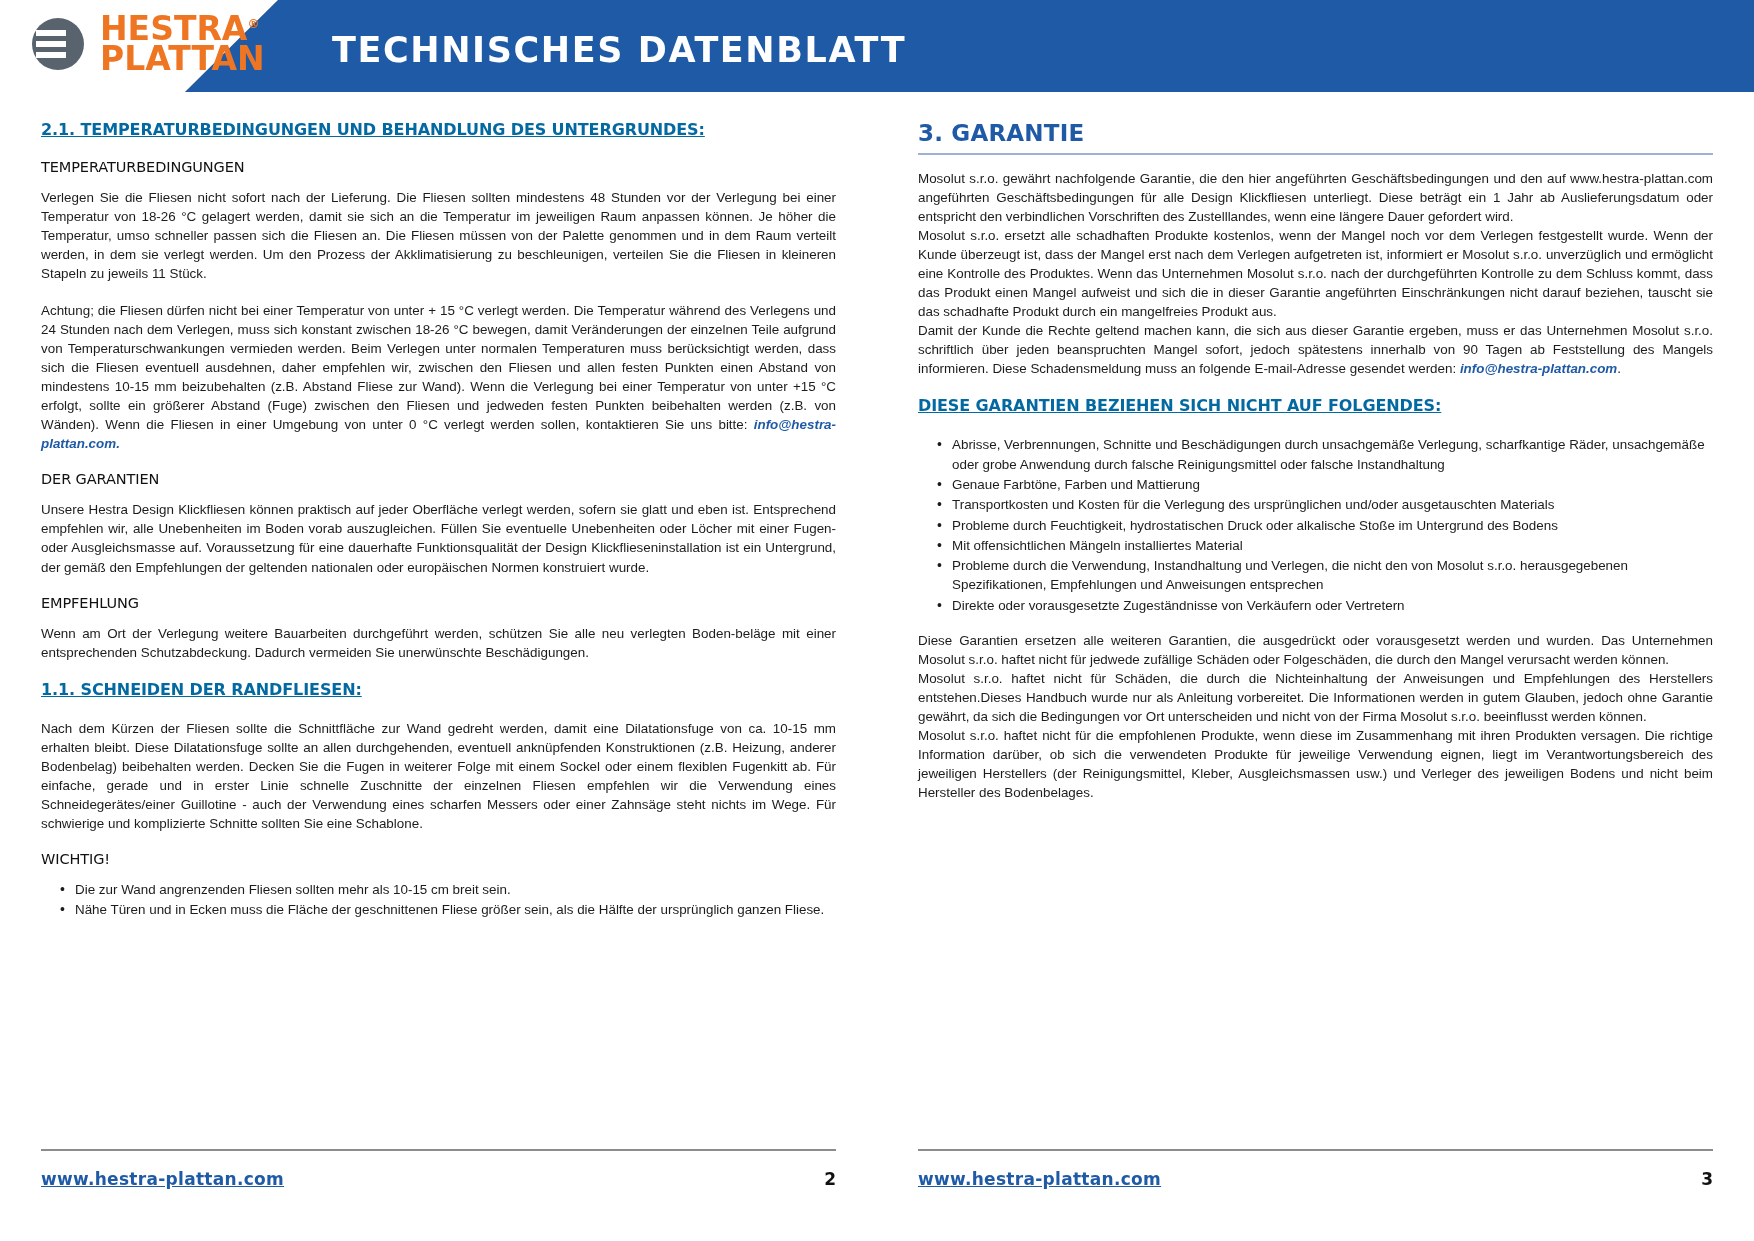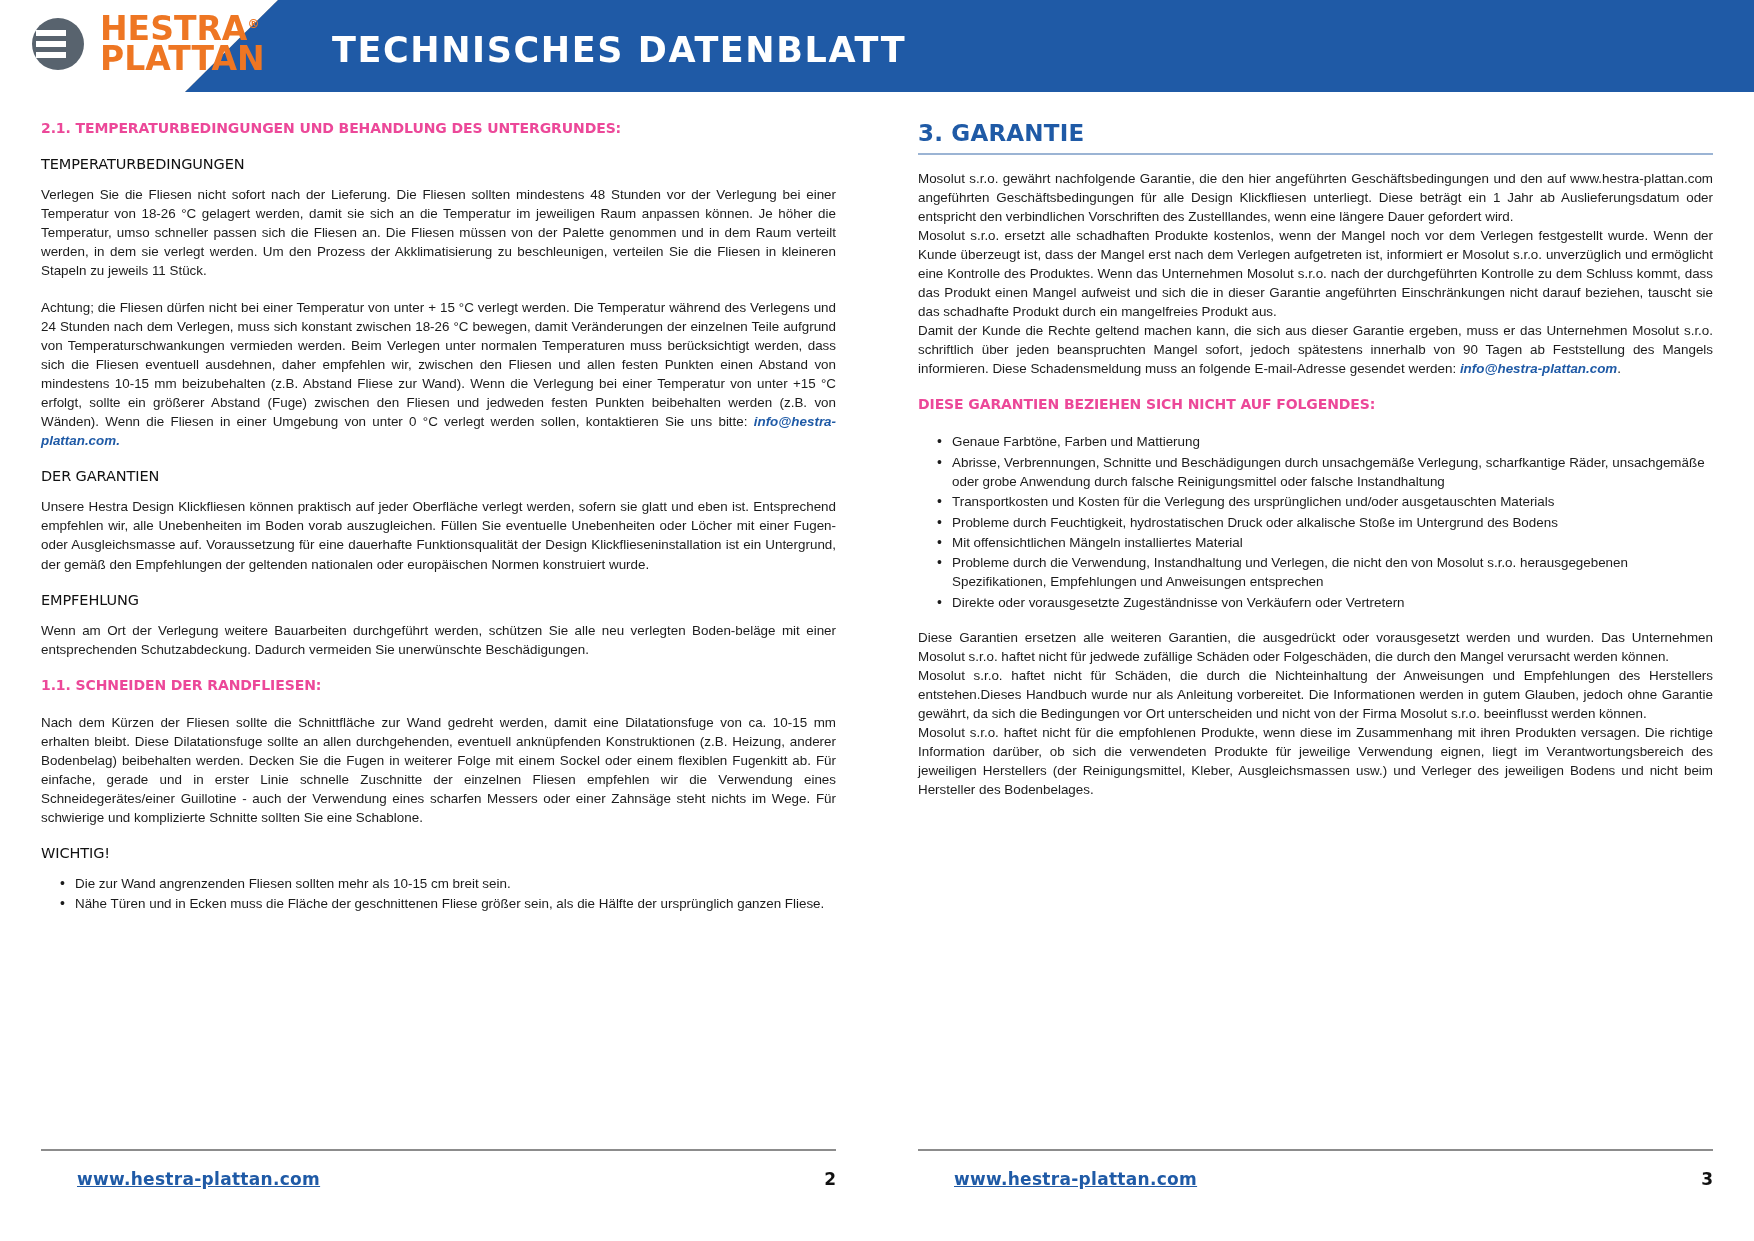--- a/index.html
+++ b/index.html
@@ -98,26 +98,27 @@
   }
   .content {
     position: absolute;
     top: 28px;
     left: 41px;
     right: 41px;
   }
 
   
   h2.section-orange {
-    color: #ec4899;
-    font-size: 14px;
+    color: #0369a1;
+    font-size: 16px;
     font-weight: 700;
     margin: 0 0 20px 0;
     letter-spacing: -0.1px;
     font-family: "DejaVu Sans", sans-serif;
+    text-decoration: underline;
   }
   h2.section-blue {
     color: #1f5aa6;
     font-size: 23px;
     font-weight: 700;
     margin: 0 0 7px 0;
     letter-spacing: 0.2px;
     font-family: "DejaVu Sans", sans-serif;
   }
   .blue-rule {
@@ -176,21 +177,20 @@
     right: 41px;
   }
   .footer-rule {
     border-top: 2px solid #8c8c8c;
     margin-bottom: 18px;
   }
   .footer-row {
     display: flex;
     justify-content: space-between;
     align-items: flex-start;
-    margin-left: 36px;
   }
   .footer-url {
     color: #1f5aa6;
     font-size: 17px;
     font-weight: 700;
     letter-spacing: 0.3px;
     font-family: "DejaVu Sans", sans-serif;
   }
   .footer-page {
     color: #111111;
@@ -268,22 +268,22 @@
       <h2 class="section-blue">3. GARANTIE</h2>
       <div class="blue-rule"></div>
 
       <p class="body tight">Mosolut s.r.o. gewährt nachfolgende Garantie, die den hier angeführten Geschäftsbedingungen und den auf www.hestra-plattan.com angeführten Geschäftsbedingungen für alle Design Klickfliesen unterliegt. Diese beträgt ein 1 Jahr ab Auslieferungsdatum oder entspricht den verbindlichen Vorschriften des Zustelllandes, wenn eine längere Dauer gefordert wird.</p>
       <p class="body tight">Mosolut s.r.o. ersetzt alle schadhaften Produkte kostenlos, wenn der Mangel noch vor dem Verlegen festgestellt wurde. Wenn der Kunde überzeugt ist, dass der Mangel erst nach dem Verlegen aufgetreten ist, informiert er Mosolut s.r.o. unverzüglich und ermöglicht eine Kontrolle des Produktes. Wenn das Unternehmen Mosolut s.r.o. nach der durchgeführten Kontrolle zu dem Schluss kommt, dass das Produkt einen Mangel aufweist und sich die in dieser Garantie angeführten Einschränkungen nicht darauf beziehen, tauscht sie das schadhafte Produkt durch ein mangelfreies Produkt aus.</p>
 
       <p class="body"><span>Damit der Kunde die Rechte geltend machen kann, die sich aus dieser Garantie ergeben, muss er das  Unternehmen Mosolut s.r.o. schriftlich über jeden beanspruchten Mangel sofort, jedoch spätestens innerhalb von 90 Tagen ab Feststellung des Mangels informieren. Diese Schadensmeldung muss an folgende E-mail-Adresse gesendet werden: </span><a class="mail" href="#">info@hestra-plattan.com</a><span>.</span></p>
 
       <h2 class="section-orange">DIESE GARANTIEN BEZIEHEN SICH NICHT AUF FOLGENDES:</h2>
       <ul class="bullets">
+        <li>Abrisse, Verbrennungen, Schnitte und Beschädigungen durch unsachgemäße Verlegung, scharfkantige Räder, unsachgemäße oder grobe Anwendung durch falsche Reinigungsmittel oder falsche Instandhaltung</li>
         <li>Genaue Farbtöne, Farben und Mattierung</li>
-        <li>Abrisse, Verbrennungen, Schnitte und Beschädigungen durch unsachgemäße Verlegung, scharfkantige Räder, unsachgemäße oder grobe Anwendung durch falsche Reinigungsmittel oder falsche Instandhaltung</li>
         <li>Transportkosten und Kosten für die Verlegung des ursprünglichen und/oder ausgetauschten Materials</li>
         <li>Probleme durch Feuchtigkeit, hydrostatischen Druck oder alkalische Stoße im Untergrund des Bodens</li>
         <li>Mit offensichtlichen Mängeln installiertes Material</li>
         <li>Probleme durch die Verwendung, Instandhaltung und Verlegen, die nicht den von Mosolut s.r.o. herausgegebenen Spezifikationen, Empfehlungen und Anweisungen entsprechen</li>
         <li>Direkte oder vorausgesetzte Zugeständnisse von Verkäufern oder Vertretern</li>
       </ul>
 
       <p class="body tight">Diese Garantien ersetzen alle weiteren Garantien, die ausgedrückt oder vorausgesetzt werden und wurden. Das Unternehmen Mosolut s.r.o. haftet nicht für jedwede zufällige Schäden oder Folgeschäden, die durch den Mangel verursacht werden können.</p>
       <p class="body tight">Mosolut s.r.o. haftet nicht für Schäden, die durch die Nichteinhaltung der Anweisungen und Empfehlungen des Herstellers entstehen.Dieses Handbuch wurde nur als Anleitung vorbereitet. Die Informationen werden in gutem Glauben, jedoch ohne Garantie gewährt, da sich die Bedingungen vor Ort unterscheiden und nicht von der Firma Mosolut s.r.o. beeinflusst werden können.</p>
       <p class="body tight">Mosolut s.r.o. haftet nicht für die empfohlenen Produkte, wenn diese im Zusammenhang mit ihren Produkten versagen. Die richtige Information darüber, ob sich die verwendeten Produkte für jeweilige Verwendung eignen, liegt im Verantwortungsbereich des jeweiligen Herstellers (der Reinigungsmittel, Kleber, Ausgleichsmassen usw.) und Verleger des jeweiligen Bodens und nicht beim Hersteller des Bodenbelages.</p>

